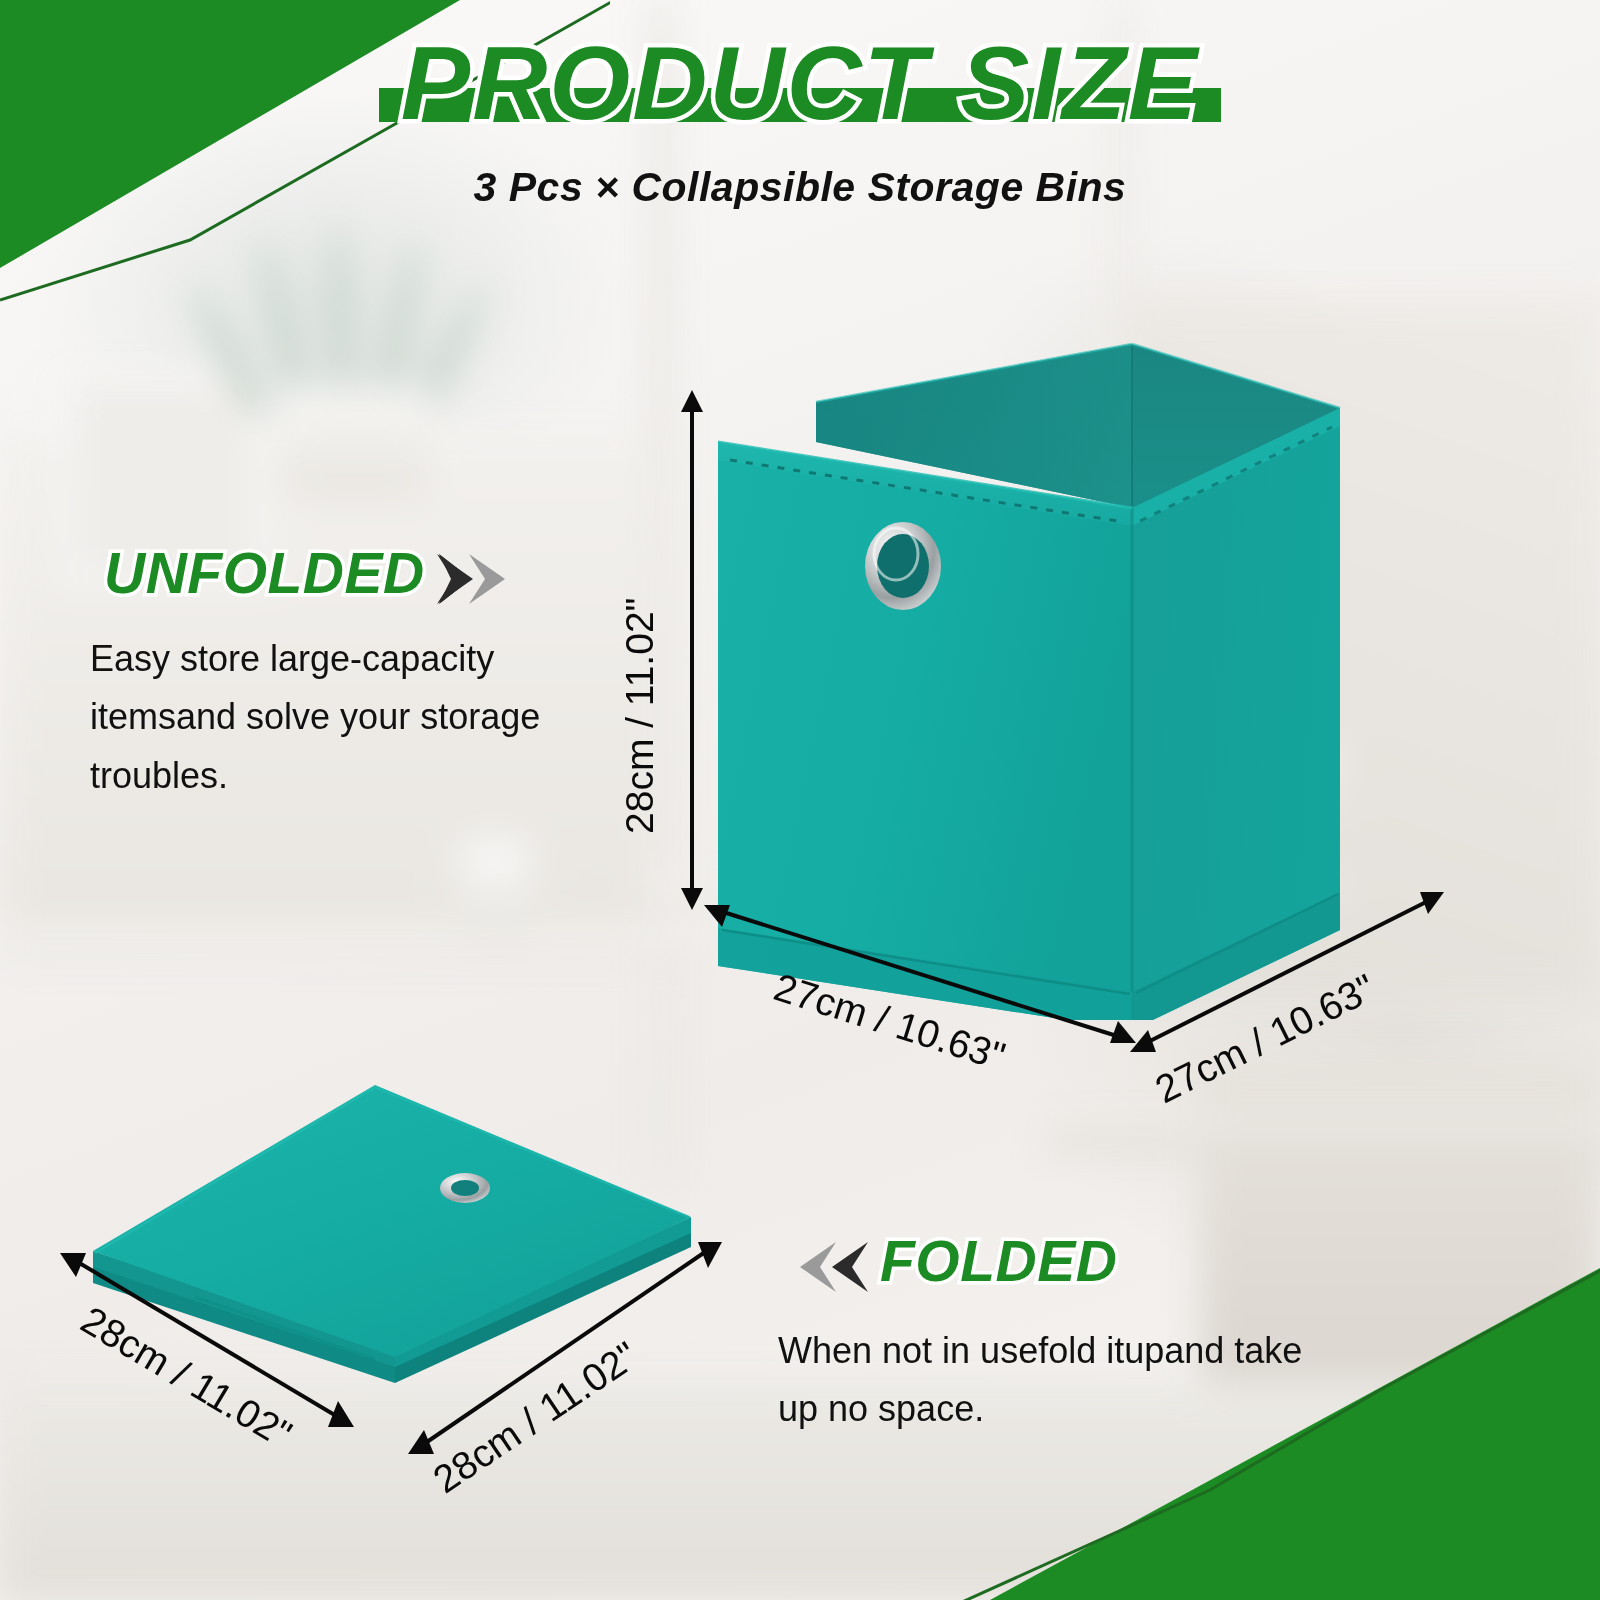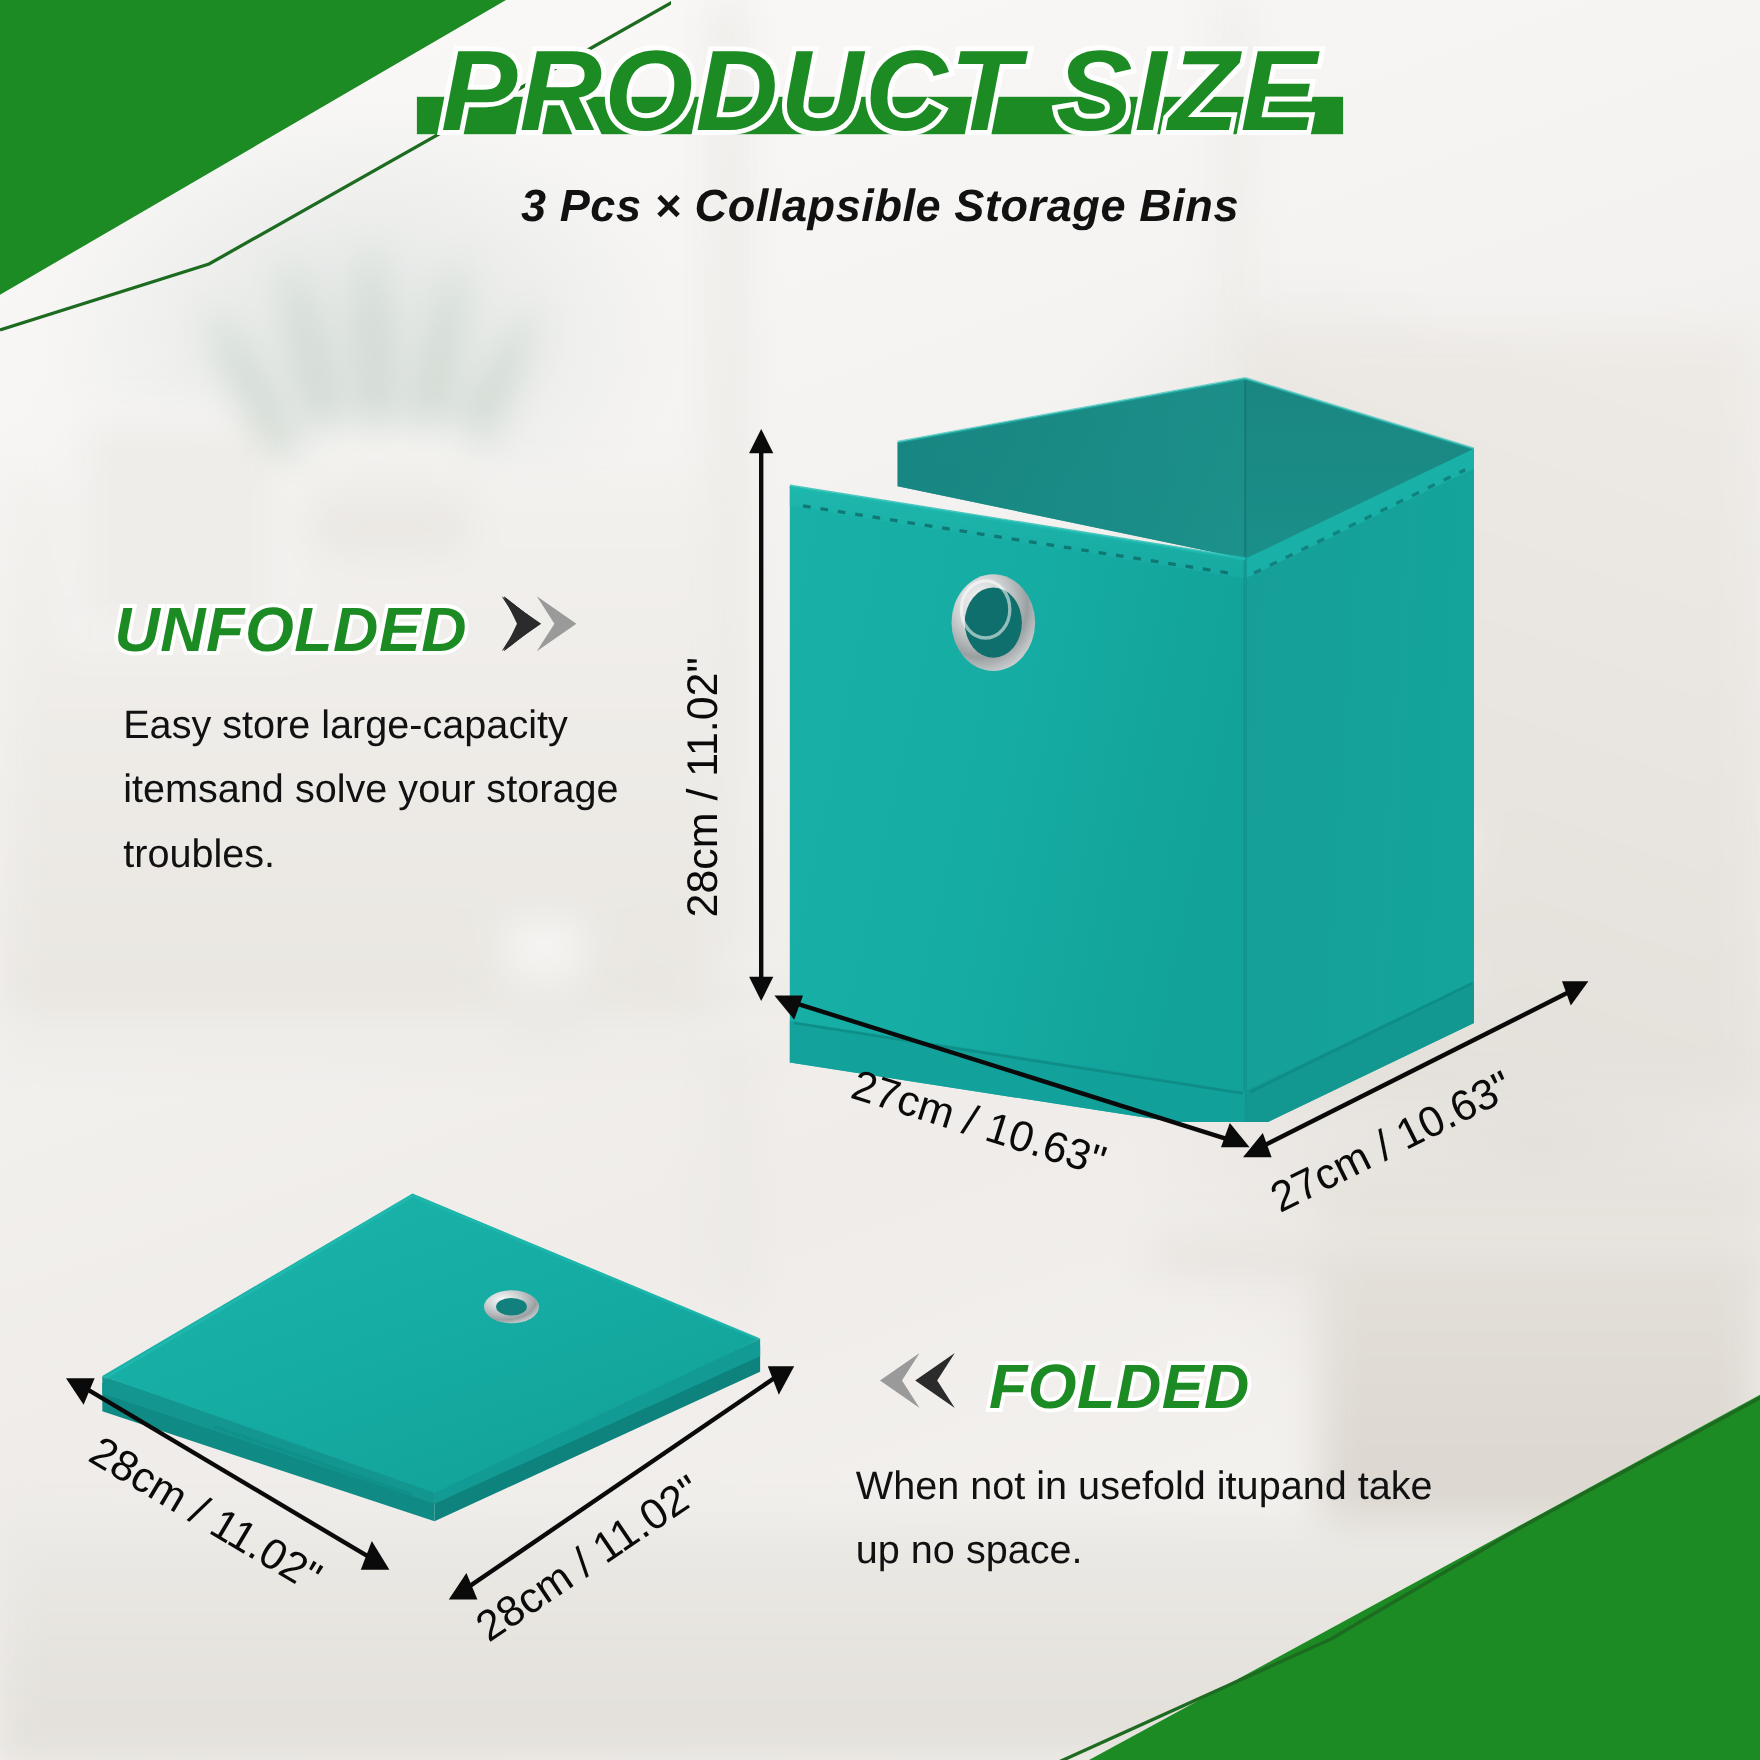--- a/index.html
+++ b/index.html
@@ -84,21 +84,21 @@
     text-shadow: 0 0 2px rgba(255,255,255,0.9);
   }
   .subtitle {
     margin:26px 0 0 0;
     font-family:"Liberation Sans", sans-serif;
     font-size:41px; font-weight:bold; font-style:italic;
     color:#111111; letter-spacing:0.5px;
   }
 
   
-  .sec-head { position:absolute; display:flex; align-items:flex-start; gap:31px; }
+  .sec-head { position:absolute; display:flex; align-items:flex-end; gap:12px; }
   .sec-label {
     font-family:"Liberation Sans", sans-serif;
     font-size:57px; font-weight:bold; font-style:italic;
     color:#1d8b23;
     -webkit-text-stroke:7px #ffffff;
     paint-order: stroke fill;
     letter-spacing:0.5px;
     white-space:nowrap;
   }
   .sec-body {
@@ -186,21 +186,21 @@
         <polygon points="2,2 34,27 2,52 18,27" fill="#2b2b2b"></polygon>
         <polygon points="2,2 34,27 2,52 14,27" fill="#2b2b2b"></polygon>
         <polygon points="0,2 36,27 0,52 16,27" fill="#2b2b2b"></polygon>
       </svg>
       <svg class="chev back" viewBox="0 0 58 54">
         <polygon points="0,2 36,27 0,52 16,27" fill="#9a9a9a"></polygon>
       </svg>
     </span>
   </div>
 
-  <div class="sec-body" style="left:112px; top:630px; width:500px;">Easy store large-capacity itemsand solve your storage troubles.</div>
+  <div class="sec-body" style="left:90px; top:630px; width:500px;">Easy store large-capacity itemsand solve your storage troubles.</div>
 
   <div class="sec-head" style="left:778px; top:1228px;">
     <span class="arrows">
       <svg class="chev" viewBox="0 0 58 54">
         <polygon points="58,2 22,27 58,52 42,27" fill="#9a9a9a"></polygon>
       </svg>
       <svg class="chev backleft" style="margin-left:-26px; margin-right:0;" viewBox="0 0 58 54">
         <polygon points="58,2 22,27 58,52 42,27" fill="#2b2b2b"></polygon>
       </svg>
     </span>

